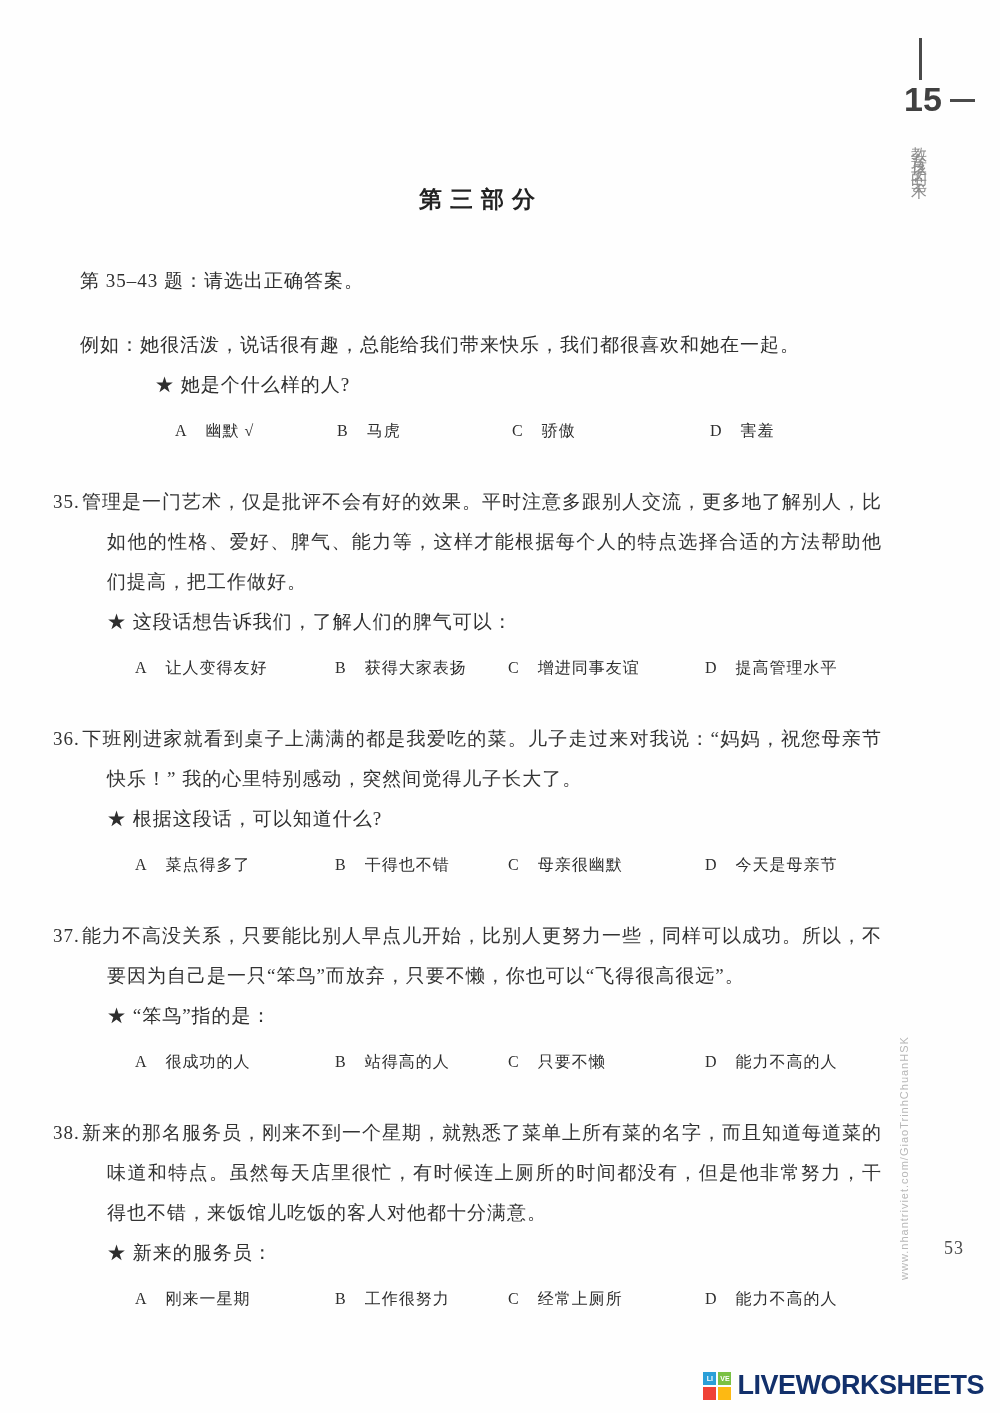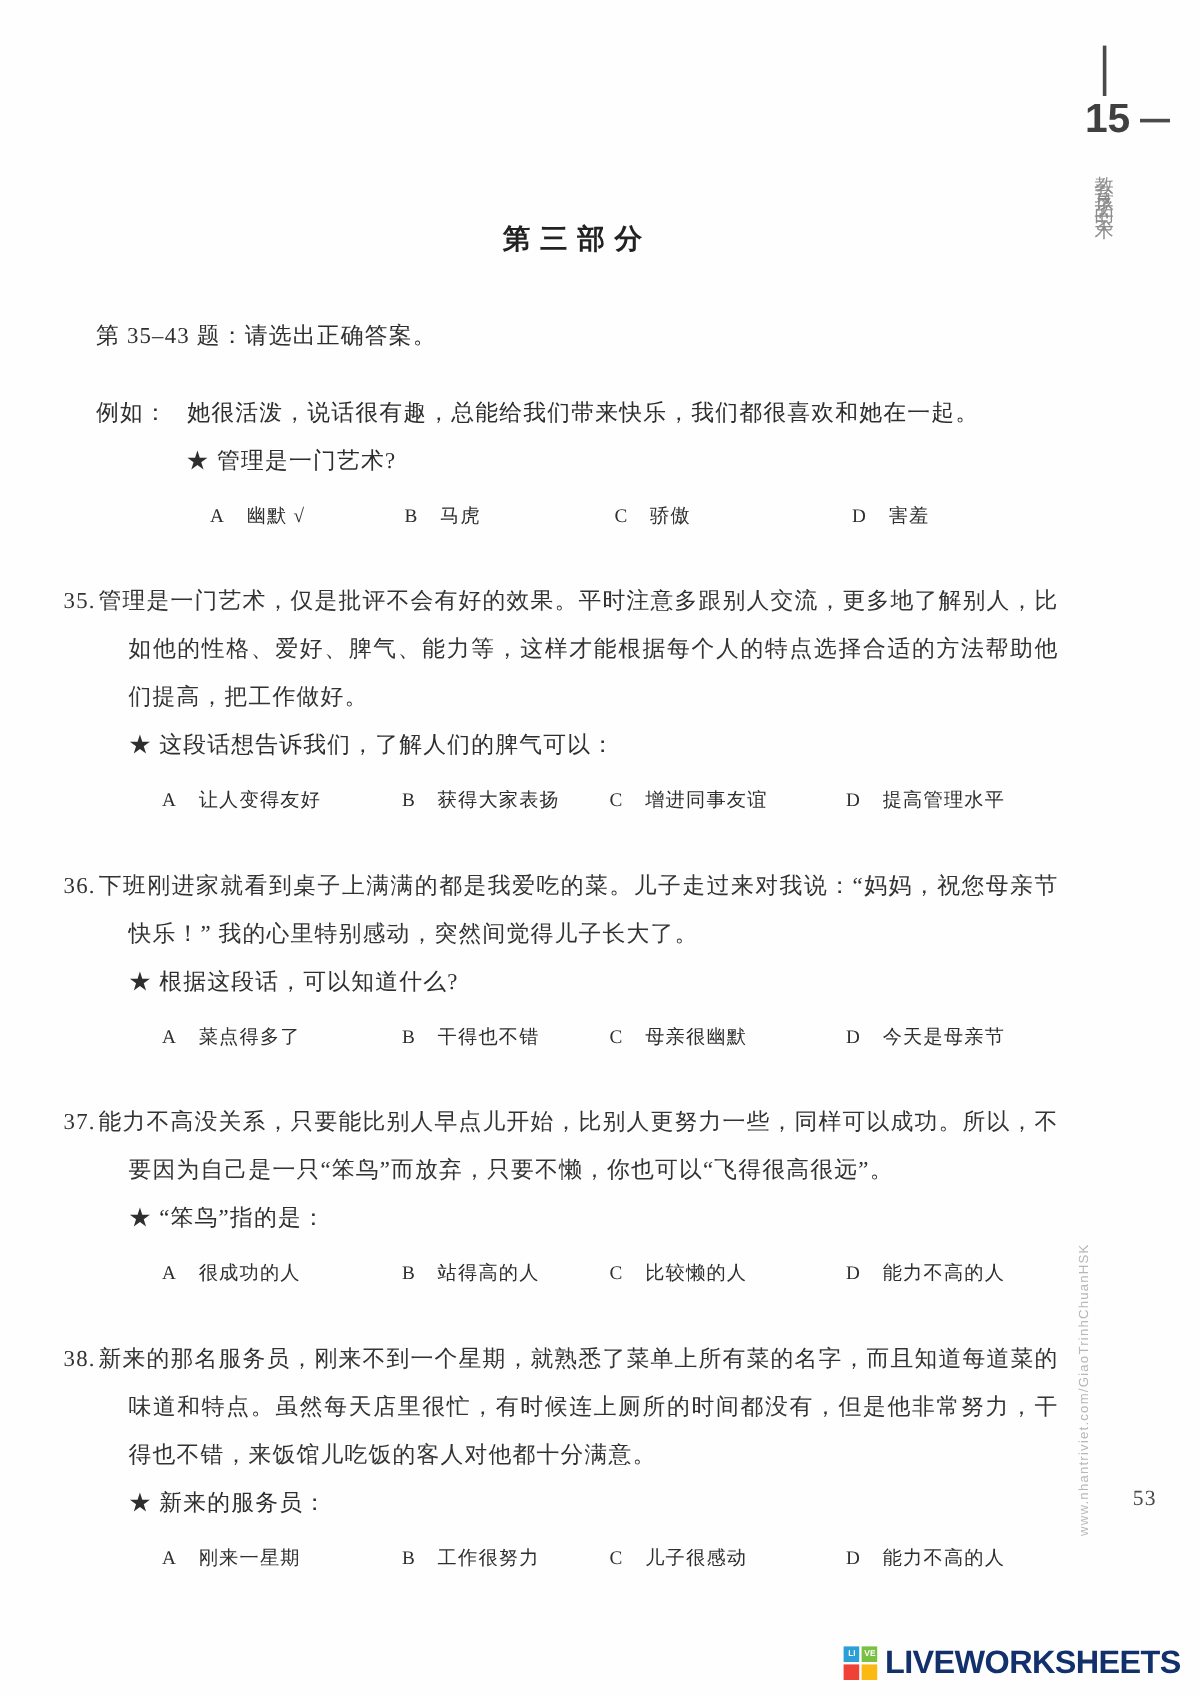--- a/index.html
+++ b/index.html
@@ -15,21 +15,21 @@
   .content { position:absolute; left:80px; top:0; width:802px; }
 
   .section-title {
     margin-top:184px; text-align:center;
     font-size:23px; font-weight:bold; letter-spacing:8px; color:#222;
   }
   .instructions { margin-top:46px; font-size:19px; letter-spacing:1px; line-height:40px; }
 
   .example { margin-top:24px; }
   .example-line { font-size:19px; letter-spacing:1px; line-height:40px; }
-  .ex-label { margin-right:16px; }
+  .ex-label { margin-right:0; }
   .star-line { font-size:19px; letter-spacing:1px; line-height:40px; color:#2e2e2e; }
   .example .star-line { padding-left:75px; }
   .options { display:grid; font-size:16px; letter-spacing:1px; line-height:40px; margin-top:6px; }
   .ex-options { grid-template-columns:162px 175px 198px 1fr; padding-left:95px; }
   .q-options  { grid-template-columns:200px 173px 197px 1fr; padding-left:55px; }
   .opt-letter { display:inline-block; margin-right:18px; }
   .opt { white-space:nowrap; }
 
   .question { margin-top:31px; }
   .passage {
@@ -101,21 +101,21 @@
   <div class="chapter-title-vertical">教育孩子的艺术</div>
 
   <div class="content">
 
     <h1 class="section-title">第三部分</h1>
 
     <p class="instructions">第 35–43 题：请选出正确答案。</p>
 
     <section class="example">
       <p class="example-line"><span class="ex-label">例如：</span><span>她很活泼，说话很有趣，总能给我们带来快乐，我们都很喜欢和她在一起。</span></p>
-      <p class="star-line">★ 管理是一门艺术?</p>
+      <p class="star-line">★ 她是个什么样的人?</p>
       <div class="options ex-options">
         <span class="opt"><span class="opt-letter">A</span><span>幽默 √</span></span>
         <span class="opt"><span class="opt-letter">B</span><span>马虎</span></span>
         <span class="opt"><span class="opt-letter">C</span><span>骄傲</span></span>
         <span class="opt"><span class="opt-letter">D</span><span>害羞</span></span>
       </div>
     </section>
 
     <section class="question">
       <p class="passage"><span class="q-num">35.</span><span>管理是一门艺术，仅是批评不会有好的效果。平时注意多跟别人交流，更多地了解别人，比如他的性格、爱好、脾气、能力等，这样才能根据每个人的特点选择合适的方法帮助他们提高，把工作做好。</span></p>
@@ -138,32 +138,32 @@
         <span class="opt"><span class="opt-letter">D</span><span>今天是母亲节</span></span>
       </div>
     </section>
 
     <section class="question">
       <p class="passage"><span class="q-num">37.</span><span>能力不高没关系，只要能比别人早点儿开始，比别人更努力一些，同样可以成功。所以，不要因为自己是一只“笨鸟”而放弃，只要不懒，你也可以“飞得很高很远”。</span></p>
       <p class="star-line q-star">★ “笨鸟”指的是：</p>
       <div class="options q-options">
         <span class="opt"><span class="opt-letter">A</span><span>很成功的人</span></span>
         <span class="opt"><span class="opt-letter">B</span><span>站得高的人</span></span>
-        <span class="opt"><span class="opt-letter">C</span><span>比较懒的人</span></span>
+        <span class="opt"><span class="opt-letter">C</span><span>只要不懒</span></span>
         <span class="opt"><span class="opt-letter">D</span><span>能力不高的人</span></span>
       </div>
     </section>
 
     <section class="question">
       <p class="passage"><span class="q-num">38.</span><span>新来的那名服务员，刚来不到一个星期，就熟悉了菜单上所有菜的名字，而且知道每道菜的味道和特点。虽然每天店里很忙，有时候连上厕所的时间都没有，但是他非常努力，干得也不错，来饭馆儿吃饭的客人对他都十分满意。</span></p>
       <p class="star-line q-star">★ 新来的服务员：</p>
       <div class="options q-options">
         <span class="opt"><span class="opt-letter">A</span><span>刚来一星期</span></span>
         <span class="opt"><span class="opt-letter">B</span><span>工作很努力</span></span>
-        <span class="opt"><span class="opt-letter">C</span><span>儿子很感动</span></span>
+        <span class="opt"><span class="opt-letter">C</span><span>经常上厕所</span></span>
         <span class="opt"><span class="opt-letter">D</span><span>能力不高的人</span></span>
       </div>
     </section>
 
   </div>
 
   <div class="side-url">www.nhantriviet.com/GiaoTrinhChuanHSK</div>
 
   <div class="page-number">53</div>
 

